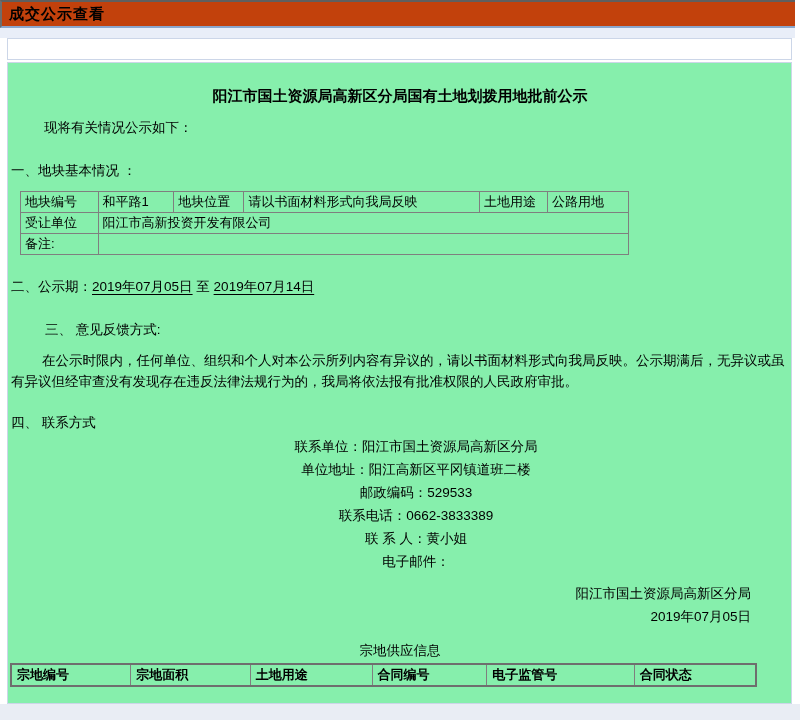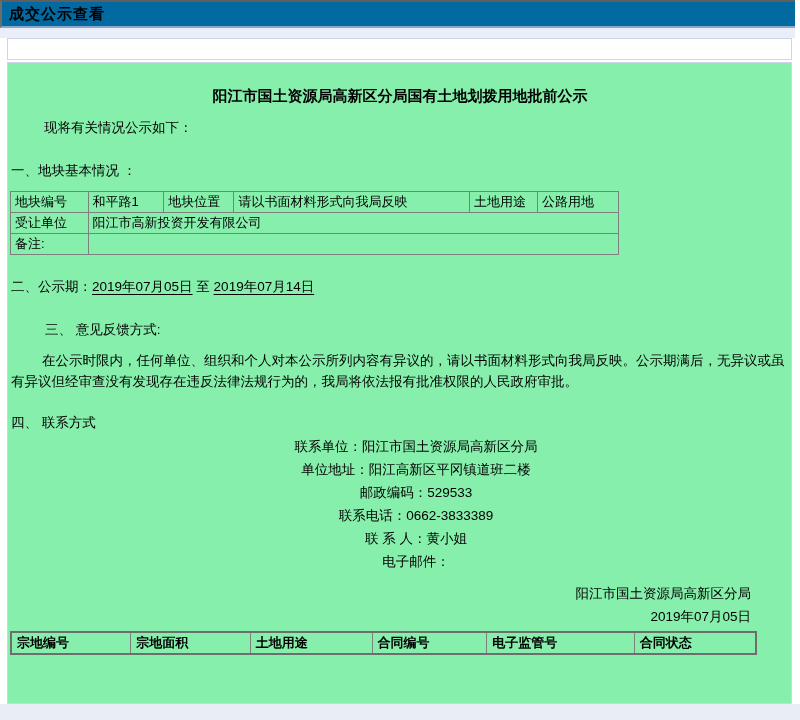--- a/index.html
+++ b/index.html
@@ -7,21 +7,21 @@
   body {
     width:800px; height:720px;
     background:#ffffff;
     font-family:"Liberation Sans","DejaVu Sans",sans-serif;
     color:#000;
     overflow:hidden;
   }
   
   .titlebar {
     height:28px;
-    background:#0369a1;
+    background:#c2410c;
     border-top:2px solid #5f5f5f;
     border-left:2px solid #6d6d6d;
     border-bottom:2px solid #8ba6cc;
     margin-right:5px;
     font-size:15px; font-weight:bold;
     padding:3px 0 0 7px;
     letter-spacing:1px;
   }
   .gapband { height:10px; background:#e9eef8; margin-right:5px; }
   .stripbox {
@@ -48,21 +48,21 @@
   }
   .intro { margin:13px 0 0 0; text-indent:2.6em; }
   .sec-heading { margin:0 0 0 2px; }
   .sec1 { margin-top:25px; }
   .sec2 { margin-top:23px; }
   .sec3 { margin-top:25px;margin-left:36px; }
   .sec4 { margin-top:22px; }
   .u-date { text-decoration:underline; text-underline-offset:3px; }
 
   table { border-collapse:collapse; font-size:13px; }
-  .parcel-table { margin:11px 0 0 1px; width:609px; }
+  .parcel-table { margin:11px 0 0 11px; width:609px; }
   .parcel-table td {
     border:1px solid #7f7f7f;
     height:21px;
     padding:1px 4px;
     vertical-align:middle;
     white-space:nowrap; overflow:hidden;
   }
   .body-para {
     margin:11px 6px 0 2px;
     text-indent:2.3em;
@@ -137,20 +137,21 @@
     <div>联系电话：0662-3833389</div>
     <div>联 系 人：黄小姐</div>
     <div>电子邮件：</div>
   </div>
 
   <div class="signature">
     <div>阳江市国土资源局高新区分局</div>
     <div>2019年07月05日</div>
   </div>
 
+  <div class="supply-title">宗地供应信息</div>
 
   <table class="supply-table">
     <tbody>
         <tr>
       <th style="width:120px">宗地编号</th>
       <th style="width:120px">宗地面积</th>
       <th style="width:122px">土地用途</th>
       <th style="width:115px">合同编号</th>
       <th style="width:148px">电子监管号</th>
       <th style="width:122px">合同状态</th>

